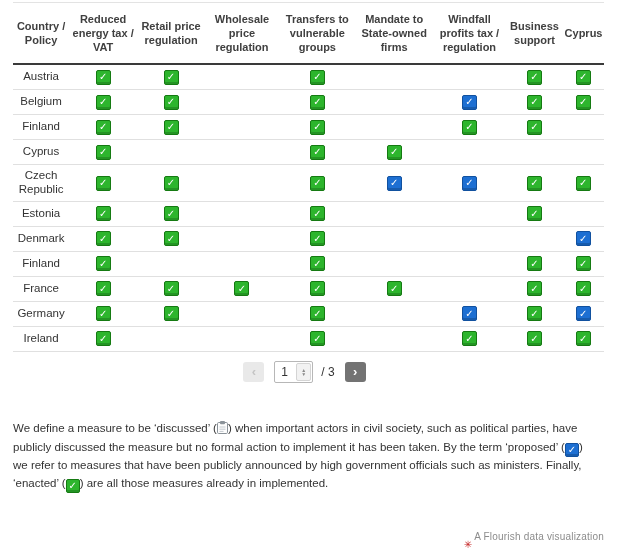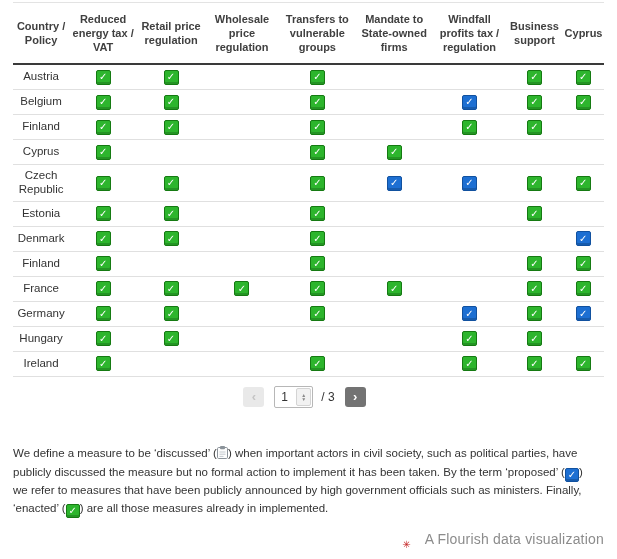--- a/index.html
+++ b/index.html
@@ -55,21 +55,21 @@
   
   .footnote{
     margin:36px 13px 0 13px;width:578px;font-size:11.5px;line-height:1.52;color:#333;
   }
   .clip-icon{display:inline-block;vertical-align:-2px;}
   
   .attribution{
     position:absolute;right:13px;top:531px;display:flex;align-items:flex-start;gap:2px;
   }
   .flower{color:#c62828;font-size:10px;line-height:1;margin-top:9px;}
-  .attr-text{font-size:14px;color:#8c8c8c;letter-spacing:.2px;margin-left:12px;}
+  .attr-text{font-size:10px;color:#8c8c8c;letter-spacing:.2px;}
 </style>
 </head>
 <body style="--enacted: #2db52d; --enacted-border: #157a12; --proposed: #1d6fd2; --proposed-border: #11519f;">
 
 <div class="viz">
   <table>
     <colgroup>
       <col class="c1">
         <col class="c2">
         <col class="c3">
@@ -198,31 +198,20 @@
           <td><span class="chk enacted">✓</span></td>
           <td><span class="chk enacted">✓</span></td>
           <td></td>
           <td><span class="chk enacted">✓</span></td>
           <td></td>
           <td><span class="chk proposed">✓</span></td>
           <td><span class="chk enacted">✓</span></td>
           <td><span class="chk proposed">✓</span></td>
         </tr>
         <tr>
-          <td>Hungary</td>
-          <td><span class="chk enacted">✓</span></td>
-          <td><span class="chk enacted">✓</span></td>
-          <td></td>
-          <td></td>
-          <td></td>
-          <td><span class="chk enacted">✓</span></td>
-          <td><span class="chk enacted">✓</span></td>
-          <td></td>
-        </tr>
-        <tr>
           <td>Ireland</td>
           <td><span class="chk enacted">✓</span></td>
           <td></td>
           <td></td>
           <td><span class="chk enacted">✓</span></td>
           <td></td>
           <td><span class="chk enacted">✓</span></td>
           <td><span class="chk enacted">✓</span></td>
           <td><span class="chk enacted">✓</span></td>
         </tr>

